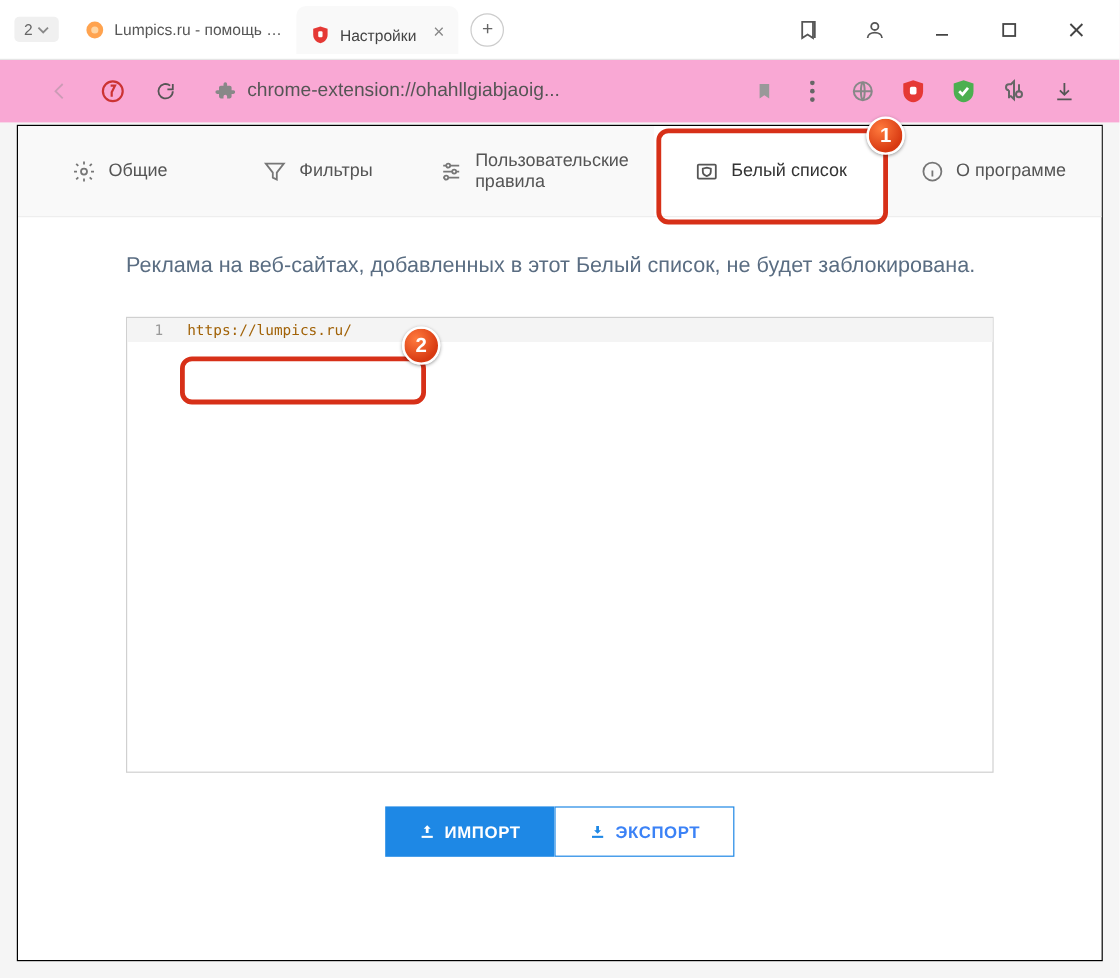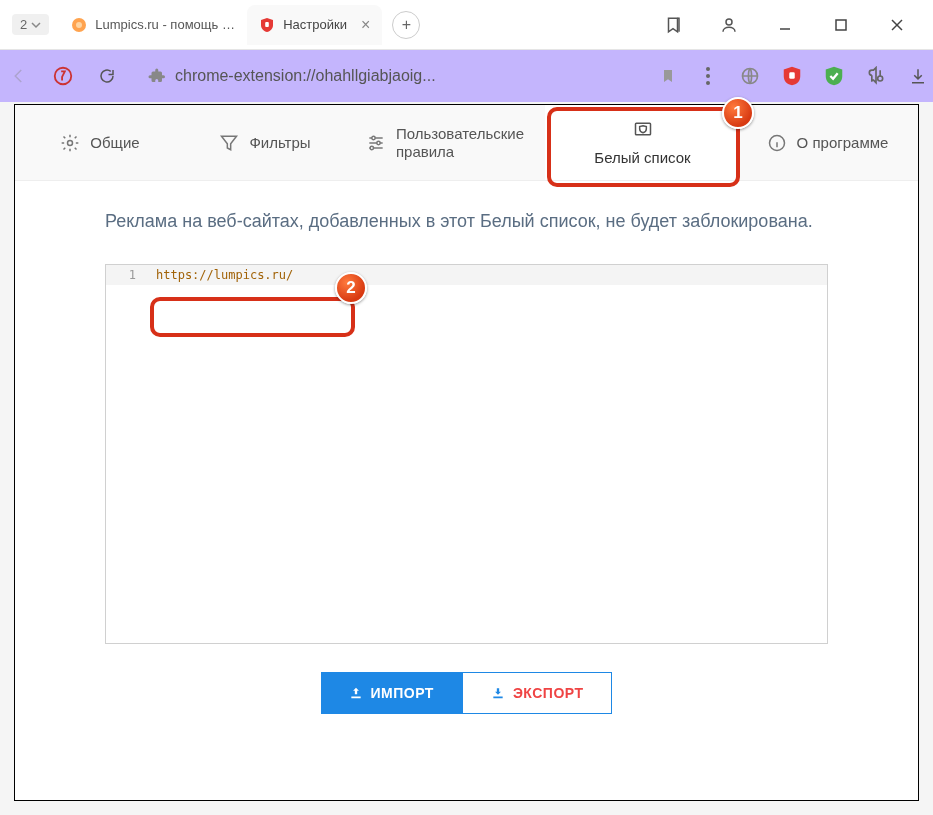--- a/index.html
+++ b/index.html
@@ -37,40 +37,40 @@
   gap: 8px;
   padding: 8px 12px;
   font-size: 13px;
   color: #444;
   max-width: 200px;
   height: 40px;
   border-radius: 8px 8px 0 0;
   position: relative;
 }
 .browser-tab.inactive { opacity: 0.9; }
-.browser-tab.active { background: #f9f9f9; }
+.browser-tab.active { background: #f9f9f9; align-items: flex-end; }
 .browser-tab .tab-title { white-space: nowrap; overflow: hidden; text-overflow: ellipsis; max-width: 140px;}
 .tab-favicon { width: 16px; height: 16px; display: inline-flex; align-items: center; justify-content: center; }
 .tab-close { color: #888; font-size: 16px; margin-left: 6px; cursor: pointer; }
 .new-tab-btn {
   width: 28px; height: 28px; border-radius: 50%;
   border: 1px solid #ccc; display: flex; align-items: center;
   justify-content: center; margin-left: 10px; color: #666;
   background: #fff; cursor: pointer; font-size: 16px;
 }
 .titlebar-right {
   margin-left: auto; display: flex; align-items: center; gap: 24px;
   padding-right: 20px;
 }
 .titlebar-icon { width: 32px; height: 32px; display: flex; align-items: center; justify-content: center; color: #555; cursor: pointer; }
 .win-ctrl { font-size: 15px; color: #444; }
 
 .addressbar {
-  height: 52px; background: #c4b5fd;
-  display: flex; align-items: center; padding: 0 1px; gap: 8px;
+  height: 52px; background: #f9a8d4;
+  display: flex; align-items: center; padding: 0 32px; gap: 8px;
 }
 .nav-icon { width: 36px; height: 36px; display: flex; align-items: center; justify-content: center; color: #888; cursor: pointer; border-radius: 50%; }
 .nav-icon.disabled { opacity: 0.4; cursor: default; }
 .url-field {
   flex: 1; display: flex; align-items: center; gap: 10px;
   padding: 0 14px; height: 36px;
 }
 .url-text { color: #555; font-size: 16px; white-space: nowrap; overflow: hidden; }
 .right-icons { display: flex; align-items: center; gap: 14px; }
 .ext-icon { width: 28px; height: 28px; display: flex; align-items: center; justify-content: center; cursor: pointer; }
@@ -112,21 +112,21 @@
 }
 .button-row {
   display: flex; justify-content: center; margin-top: 28px;
 }
 .btn {
   display: flex; align-items: center; gap: 8px;
   padding: 12px 28px; font-size: 14px; font-weight: 600;
   cursor: pointer; text-transform: uppercase; letter-spacing: 0.5px;
 }
 .btn-primary { background: #1e88e5; color: #fff; border: none; }
-.btn-secondary { background: #fff; color: #ef4444; border: 1px solid #1e88e5; }
+.btn-secondary { background: #fff; color: #3b82f6; border: 1px solid #1e88e5; }
 
 .highlight-box {
   position: absolute; border: 4px solid #d73018; border-radius: 10px;
   pointer-events: none;
 }
 .callout-badge {
   position: absolute; width: 32px; height: 32px; border-radius: 50%;
   background: radial-gradient(circle at 35% 30%, #ff7a3d, #d83a12 70%);
   border: 2px solid #fff; box-shadow: 0 1px 3px rgba(0,0,0,0.4);
   color: #fff; font-weight: bold; font-size: 17px;
@@ -296,21 +296,21 @@
             <line x1="4" y1="6" x2="20" y2="6"></line>
             <line x1="4" y1="12" x2="20" y2="12"></line>
             <line x1="4" y1="18" x2="20" y2="18"></line>
             <circle cx="9" cy="6" r="2" fill="#fff"></circle>
             <circle cx="15" cy="12" r="2" fill="#fff"></circle>
             <circle cx="7" cy="18" r="2" fill="#fff"></circle>
           </svg>
       </span>
       <span style="max-width:150px; line-height:1.2;">Пользовательские правила</span>
     </div>
-    <div class="nav-tab active" style="width:195px;flex-direction:column;">
+    <div class="nav-tab active" style="width:195px;">
       <span class="tab-ico">
         <svg width="22" height="22" viewBox="0 0 24 24" fill="none" stroke="#555" stroke-width="1.8">
             <rect x="3" y="5" width="18" height="14" rx="1"></rect>
             <path d="M12 8 L16 9 V12 C16 14.5 14 16 12 16.5 C10 16 8 14.5 8 12 V9 Z"></path>
           </svg>
       </span>
       <span>Белый список</span>
     </div>
     <div class="nav-tab" style="width:175px;">
       <span class="tab-ico">

